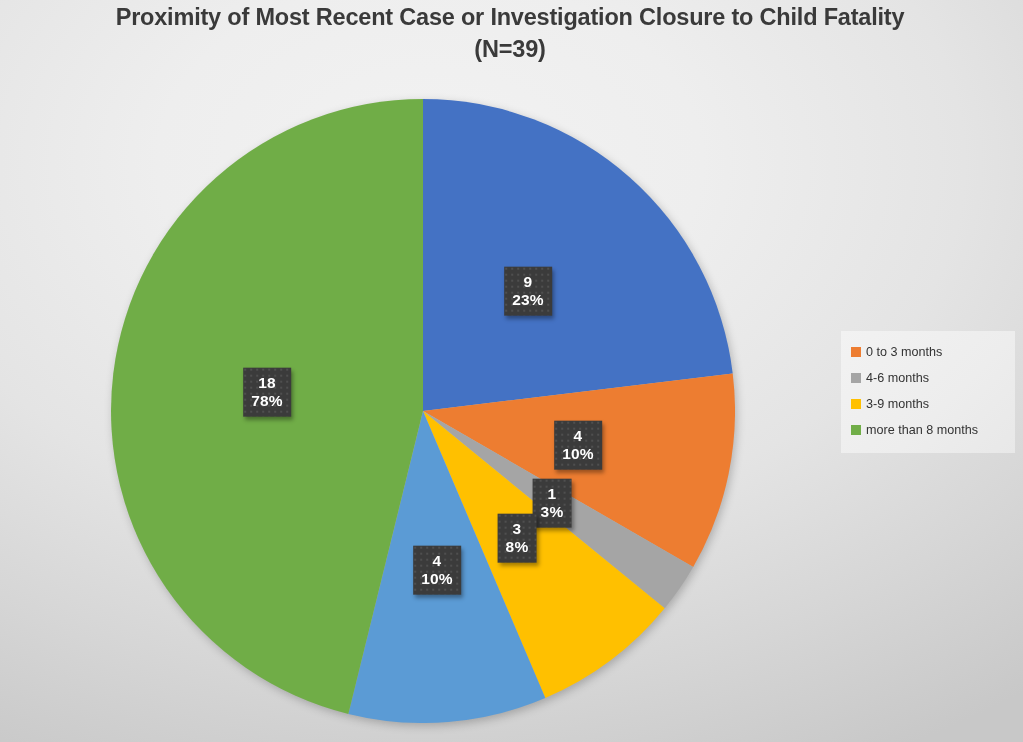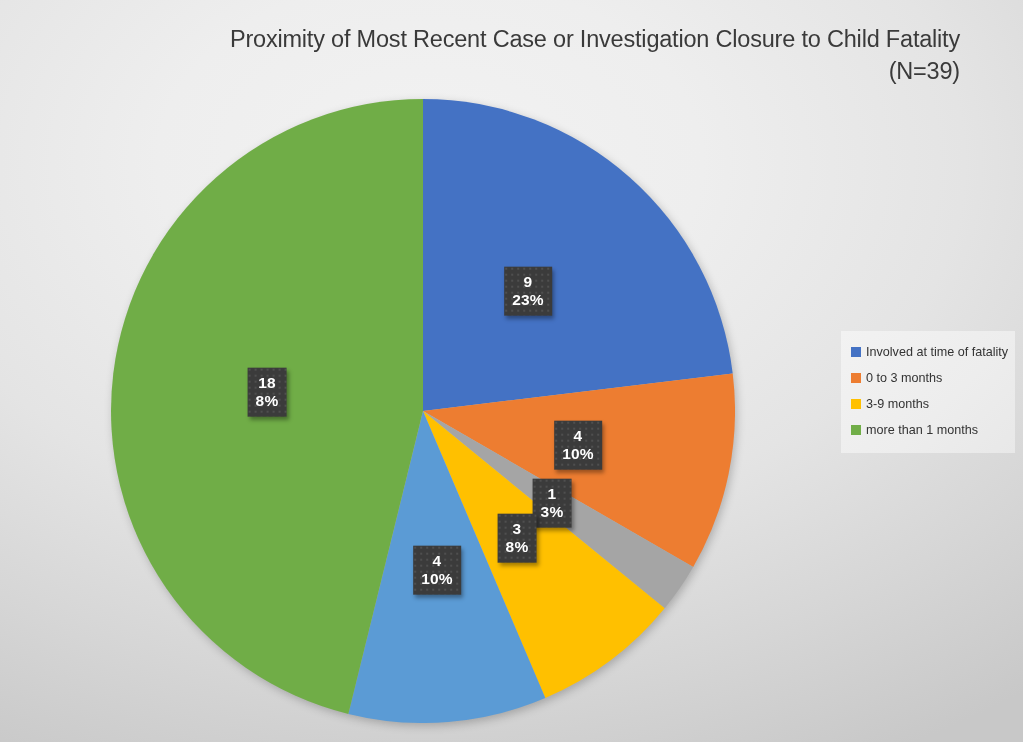--- a/index.html
+++ b/index.html
@@ -17,25 +17,25 @@
     position: relative;
     width: 1023px;
     height: 742px;
     background: radial-gradient(ellipse 95% 90% at 42% 22%,
                 #f2f2f2 0%, #eeeeee 28%, #e4e4e4 55%, #d6d6d6 78%, #c8c8c8 100%);
     box-sizing: border-box;
   }
   #chart-title {
     position: absolute;
     left: 60px;
-    top: 24px;
+    top: 2px;
     width: 900px;
-    text-align: right;
+    text-align: center;
     font-size: 23.5px;
-    font-weight: normal;
+    font-weight: bold;
     color: #3a3a3a;
     line-height: 1.35;
     letter-spacing: -0.2px;
     white-space: pre-line;
   }
   #pie-area {
     position: absolute;
     left: 111px;
     top: 99px;
     width: 624px;
@@ -116,35 +116,35 @@
 23%</div>
       <div class="data-label" style="left: 578px; top: 445px;">4
 10%</div>
       <div class="data-label" style="left: 552px; top: 503px;">1
 3%</div>
       <div class="data-label" style="left: 517px; top: 538px;">3
 8%</div>
       <div class="data-label" style="left: 437px; top: 570px;">4
 10%</div>
       <div class="data-label" style="left: 267px; top: 392px;">18
-8%</div>
+78%</div>
     </div>
 
   <div id="legend">
       <div class="legend-item">
-        <span class="legend-swatch" style="background-color: rgb(68, 114, 196);"></span>
-        <span class="legend-label">Involved at time of fatality</span>
+        <span class="legend-swatch" style="background-color: rgb(237, 125, 49);"></span>
+        <span class="legend-label">0 to 3 months</span>
       </div>
       <div class="legend-item">
-        <span class="legend-swatch" style="background-color: rgb(237, 125, 49);"></span>
-        <span class="legend-label">0 to 3 months</span>
+        <span class="legend-swatch" style="background-color: rgb(165, 165, 165);"></span>
+        <span class="legend-label">4-6 months</span>
       </div>
       <div class="legend-item">
         <span class="legend-swatch" style="background-color: rgb(255, 192, 0);"></span>
         <span class="legend-label">3-9 months</span>
       </div>
       <div class="legend-item">
         <span class="legend-swatch" style="background-color: rgb(112, 173, 71);"></span>
-        <span class="legend-label">more than 1 months</span>
+        <span class="legend-label">more than 8 months</span>
       </div>
     </div>
 
 </div>
 
 </body></html>

